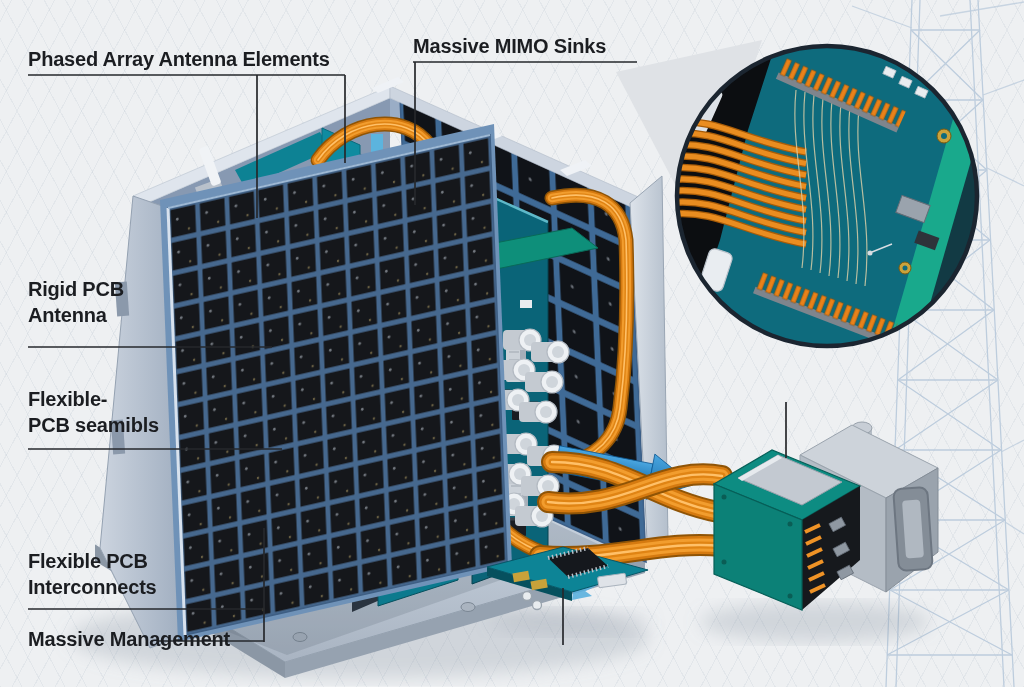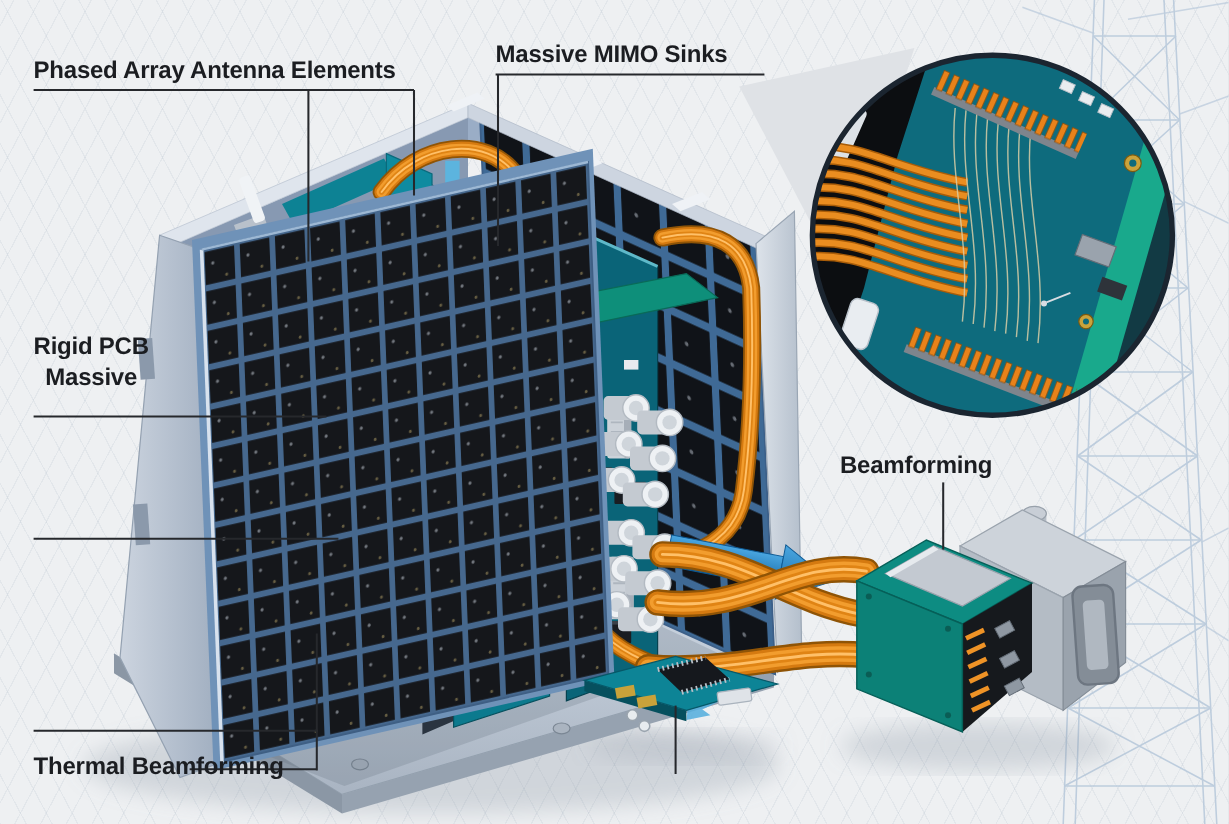--- a/index.html
+++ b/index.html
@@ -3,21 +3,20 @@
 <meta charset="utf-8">
 <style>
   html,body{margin:0;padding:0;background:#d8dadd;}
   .stage{
     position:relative;width:1024px;height:687px;overflow:hidden;
     background-color:#eef0f2;
     background-image:
       repeating-linear-gradient(62deg, rgba(168,182,196,.16) 0 1px, transparent 1px 19px),
       repeating-linear-gradient(-62deg, rgba(168,182,196,.16) 0 1px, transparent 1px 19px);
     font-family:"Liberation Sans", sans-serif;
-    text-align:center;
   }
   .stage svg{position:absolute;left:0;top:0;}
   .lbl{
     position:absolute;color:#1b1d21;font-weight:bold;font-size:20px;line-height:26px;
     letter-spacing:-0.2px;white-space:nowrap;
   }
   .lbl .ln{display:block;}
   
   .fxA{fill:none;stroke:#8f5406;stroke-width:15;stroke-linecap:round}
   .fxB{fill:none;stroke:#d57a10;stroke-width:12;stroke-linecap:round}
@@ -406,21 +405,28 @@
 </svg>
 
 <div class="lbl" style="left:28px;top:46px">
   <span>Phased Array Antenna Elements</span>
 </div>
 <div class="lbl" style="left:413px;top:33px">
   <span>Massive MIMO Sinks</span>
 </div>
 <div class="lbl" style="left:28px;top:276px">
   <span class="ln">Rigid PCB</span>
-  <span class="ln">Massive</span>
+  <span class="ln">Antenna</span>
+</div>
+<div class="lbl" style="left:28px;top:386px">
+  <span class="ln">Flexible-</span>
+  <span class="ln">PCB seamibls</span>
+</div>
+<div class="lbl" style="left:28px;top:548px">
+  <span class="ln">Flexible PCB</span>
+  <span class="ln">Interconnects</span>
 </div>
 <div class="lbl" style="left:28px;top:626px">
-  <span class="ln">Thermal Beamforming</span>
+  <span class="ln">Massive Management</span>
 </div>
 <div class="lbl" style="left:700px;top:375px">
-  <span class="ln">Beamforming</span>
 </div>
 </div>
 
 </body></html>

